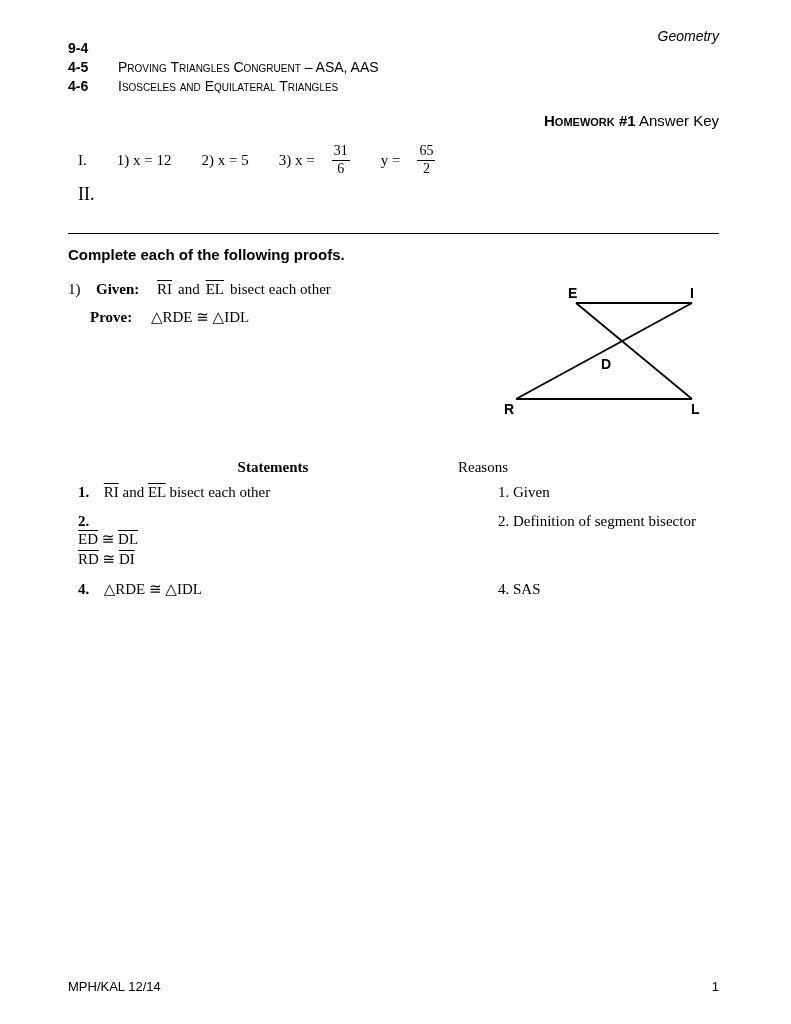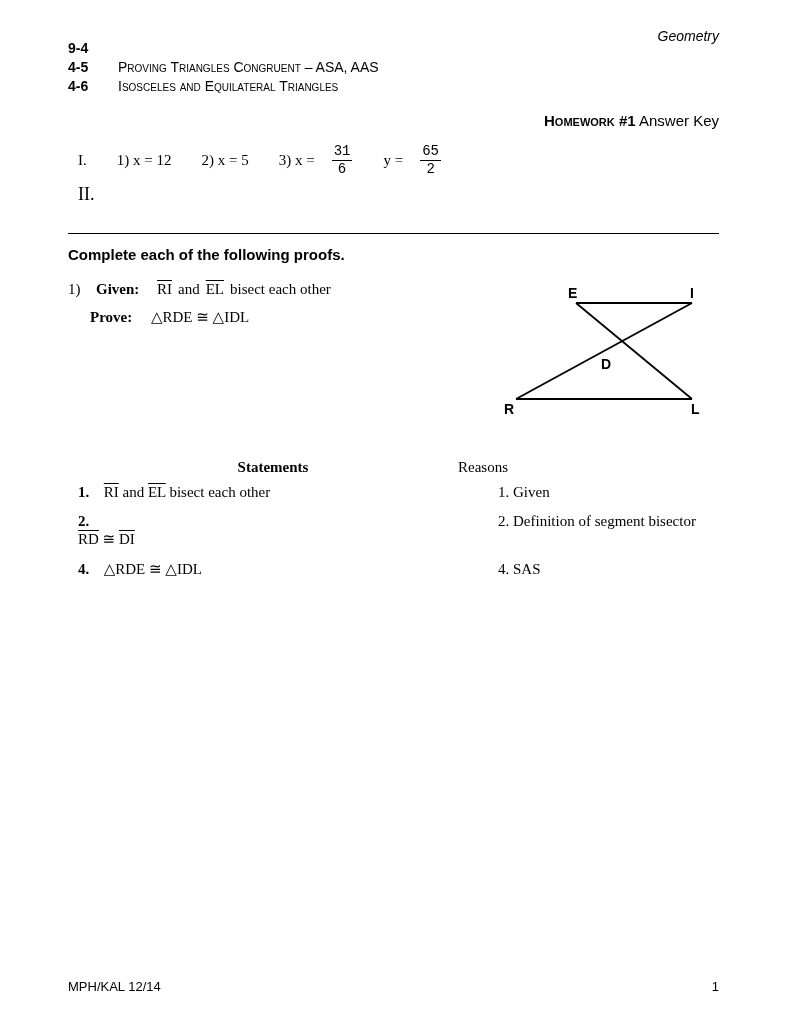--- a/index.html
+++ b/index.html
@@ -65,21 +65,20 @@
       gap: 30px;
       padding-left: 10px;
     }
     .fraction {
       display: inline-flex;
       flex-direction: column;
       align-items: center;
       vertical-align: middle;
       margin: 0 2px;
       font-size: 14px;
-      font-family: Liberation Mono, monospace;
     }
     .fraction .numer {
       border-bottom: 1.5px solid #000;
       padding: 0 2px;
       line-height: 1.2;
     }
     .fraction .denom {
       padding: 0 2px;
       line-height: 1.2;
     }
@@ -312,20 +311,25 @@
         <span> </span><span>bisect each other</span>
       </div>
       <div class="rsn-col">1. Given</div>
     </div>
 
     <div class="proof-row" style="align-items:flex-start;">
       <div class="stmt-col">
         <span class="row-num">2.</span>
         <div class="proof-row-stacked">
           <div>
+            <span class="overline">ED</span>
+            <span> ≅ </span>
+            <span class="overline">DL</span>
+          </div>
+          <div>
             <span class="overline">RD</span>
             <span> ≅ </span>
             <span class="overline">DI</span>
           </div>
         </div>
       </div>
       <div class="rsn-col">2. Definition of segment bisector</div>
     </div>
 
 

